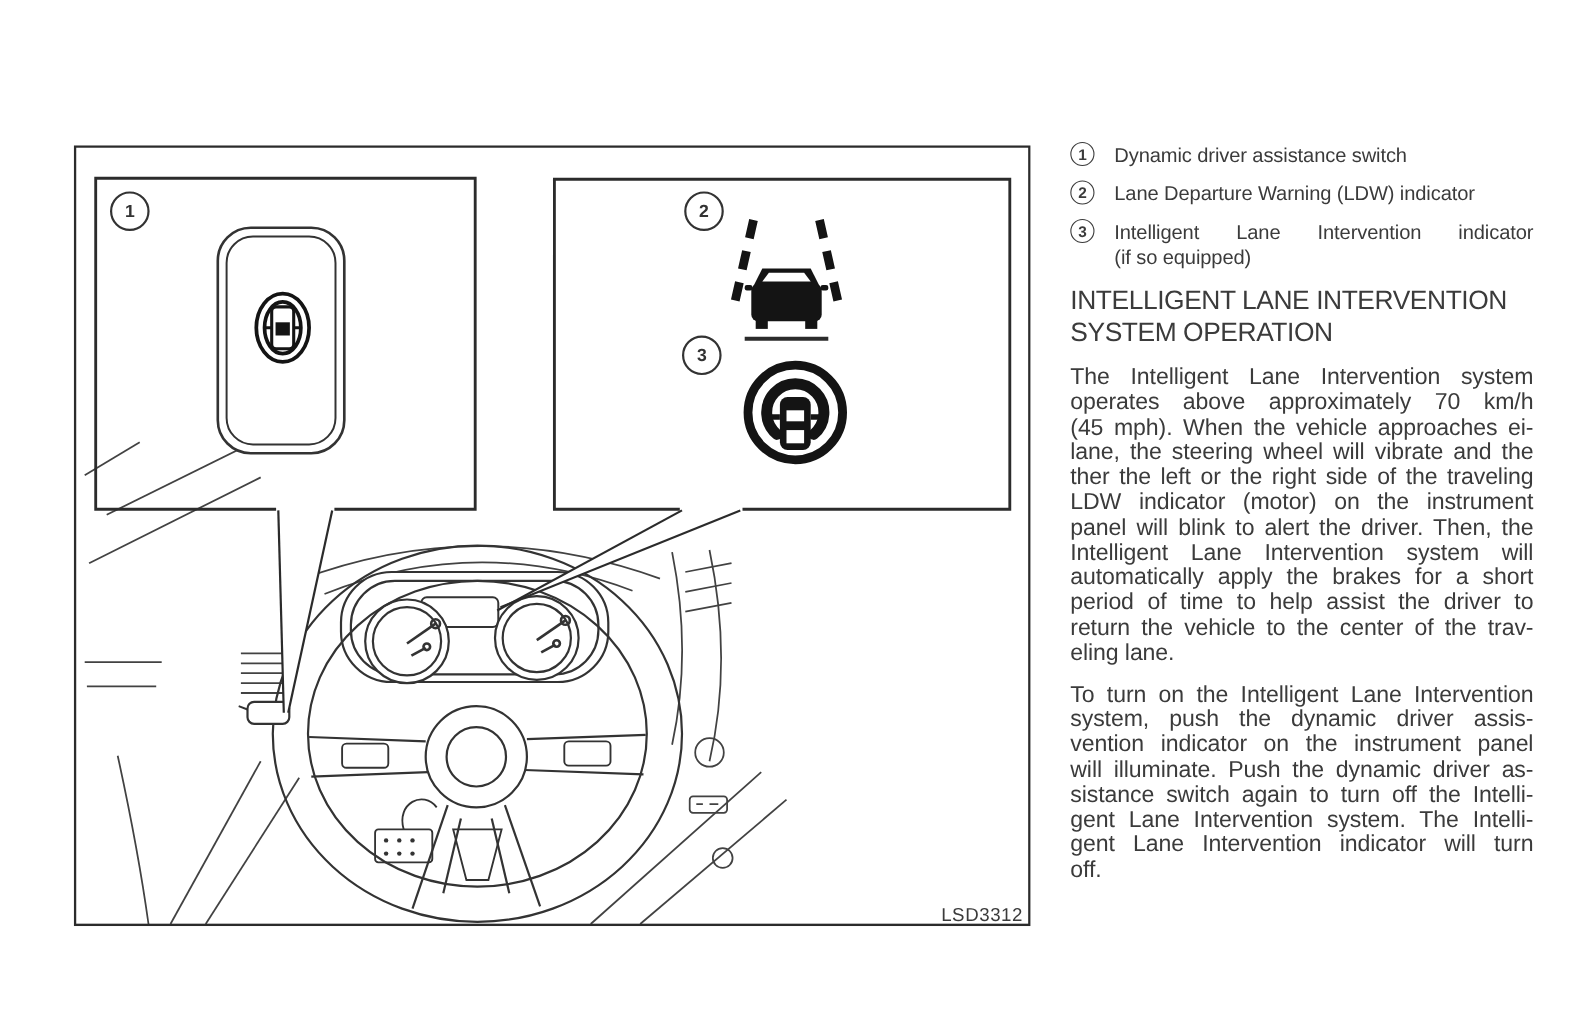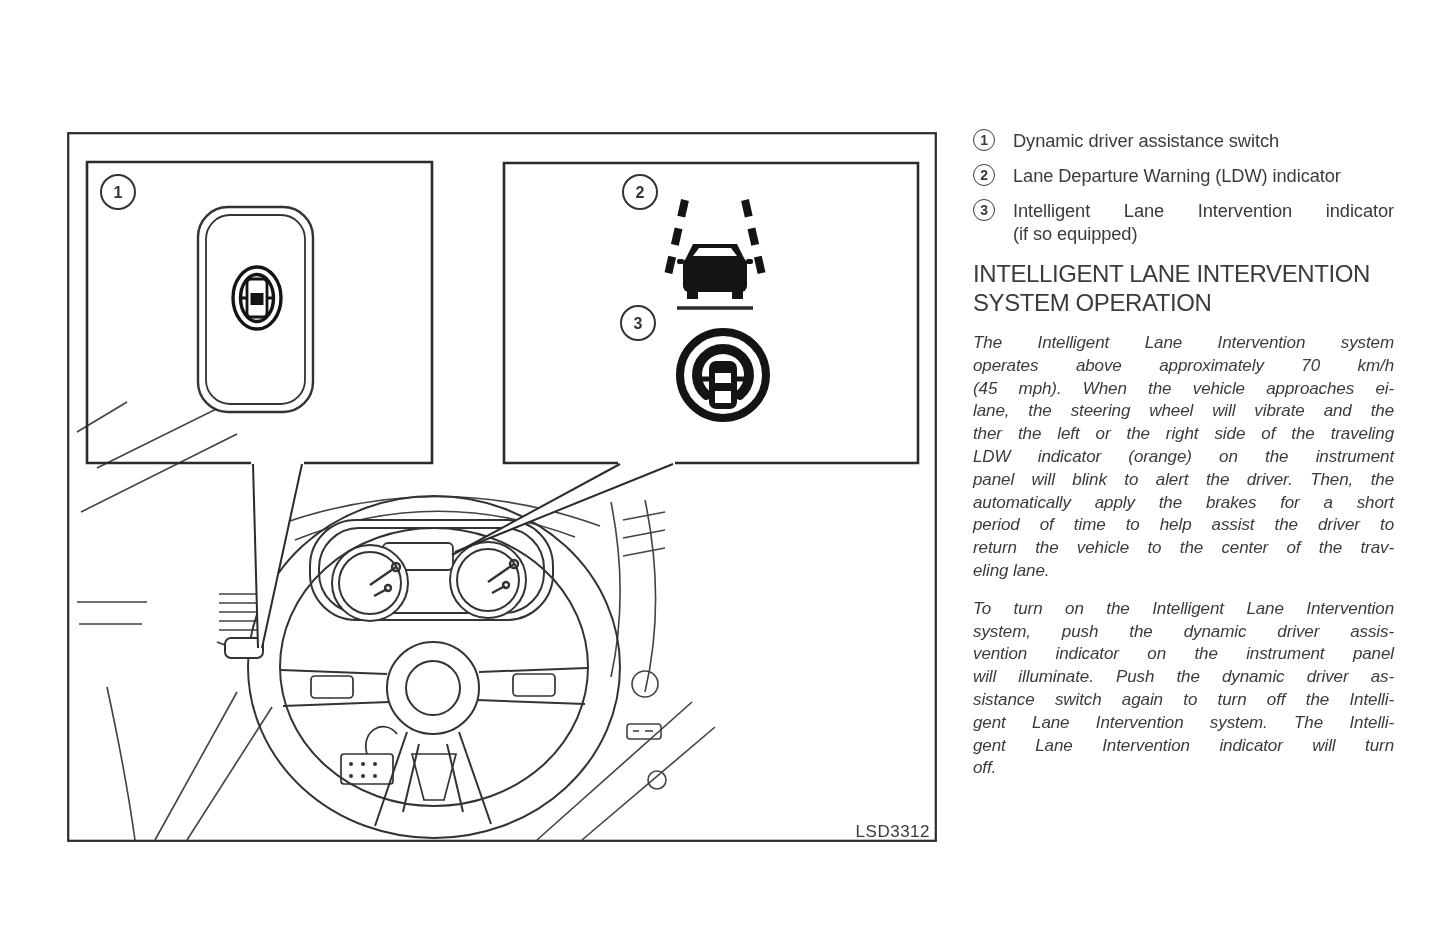--- a/index.html
+++ b/index.html
@@ -10,21 +10,21 @@
   .diagram-wrap{position:absolute;left:67px;top:132px;width:870px;height:710px;}
   .diagram-wrap svg{display:block;}
   .rightcol{position:absolute;left:973px;top:129px;width:421px;}
   .legend-item{position:relative;padding-left:40px;margin-bottom:12px;
     font-size:18.3px;line-height:23px;letter-spacing:-0.1px;}
   .cnum{position:absolute;left:0;top:0;width:22px;height:22px;box-sizing:border-box;
     border:1.8px solid #3b3b3b;border-radius:50%;display:flex;align-items:center;
     justify-content:center;font-size:14px;font-weight:700;color:#3b3b3b;}
   .heading{margin:15px 0 0 0;font-size:24px;line-height:28.5px;font-weight:400;
     letter-spacing:-0.4px;color:#3b3b3b;}
-  .para{margin-top:15px;font-size:17px;line-height:22.8px;letter-spacing:-0.1px;font-style:italic;}
+  .para{margin-top:15px;font-size:21px;line-height:22.8px;letter-spacing:-0.1px;}
   .jl{text-align:justify;text-align-last:justify;text-justify:inter-word;}
   .jl.last{text-align-last:left;}
   .no-justify .jl{text-align:left;text-align-last:left;}
 </style>
 </head>
 <body>
 
 <div class="diagram-wrap">
   <svg viewBox="0 0 870 710" width="870" height="710">
 
@@ -197,22 +197,23 @@
       <div class="jl">INTELLIGENT LANE INTERVENTION</div>
       <div class="jl last">SYSTEM OPERATION</div>
     </h2>
 
   <div class="para">
       <div class="jl">The Intelligent Lane Intervention system</div>
       <div class="jl">operates above approximately 70 km/h</div>
       <div class="jl">(45 mph). When the vehicle approaches ei-</div>
       <div class="jl">lane, the steering wheel will vibrate and the</div>
       <div class="jl">ther the left or the right side of the traveling</div>
-      <div class="jl">LDW indicator (orange) on the instrument</div>
+      <div class="jl">LDW indicator (motor) on the instrument</div>
       <div class="jl">panel will blink to alert the driver. Then, the</div>
+      <div class="jl">Intelligent Lane Intervention system will</div>
       <div class="jl">automatically apply the brakes for a short</div>
       <div class="jl">period of time to help assist the driver to</div>
       <div class="jl">return the vehicle to the center of the trav-</div>
       <div class="jl last">eling lane.</div>
     </div>
   <div class="para">
       <div class="jl">To turn on the Intelligent Lane Intervention</div>
       <div class="jl">system, push the dynamic driver assis-</div>
       <div class="jl">vention indicator on the instrument panel</div>
       <div class="jl">will illuminate. Push the dynamic driver as-</div>

